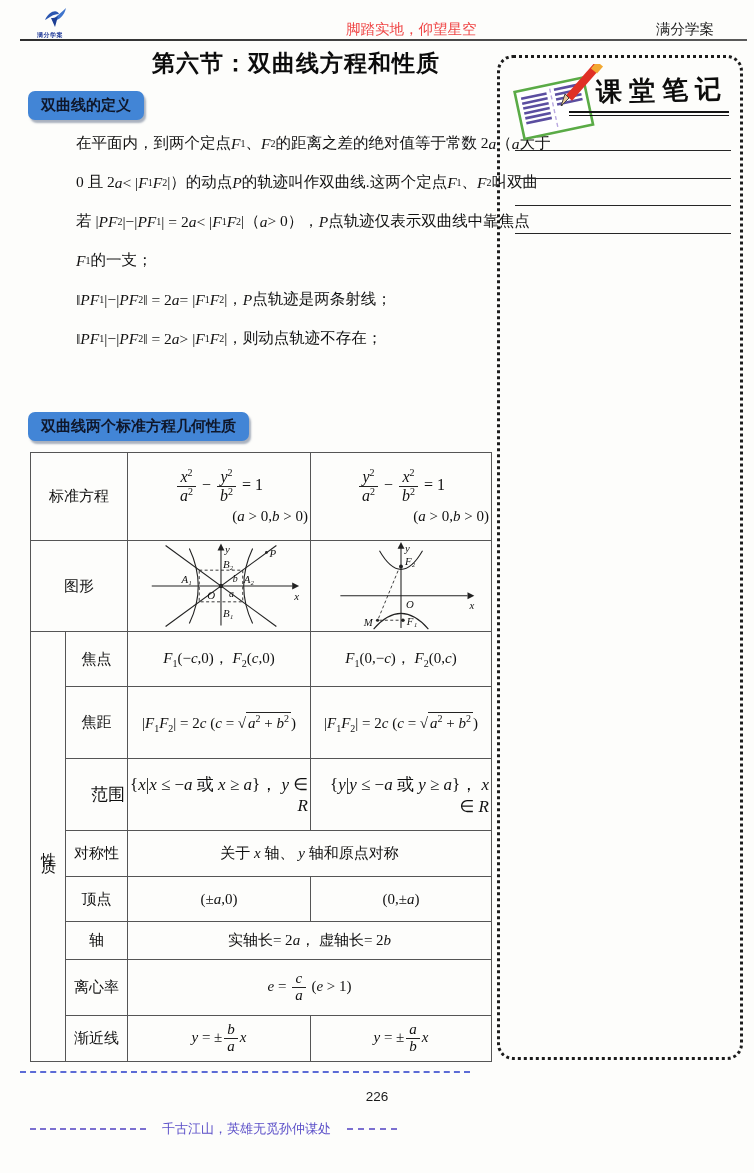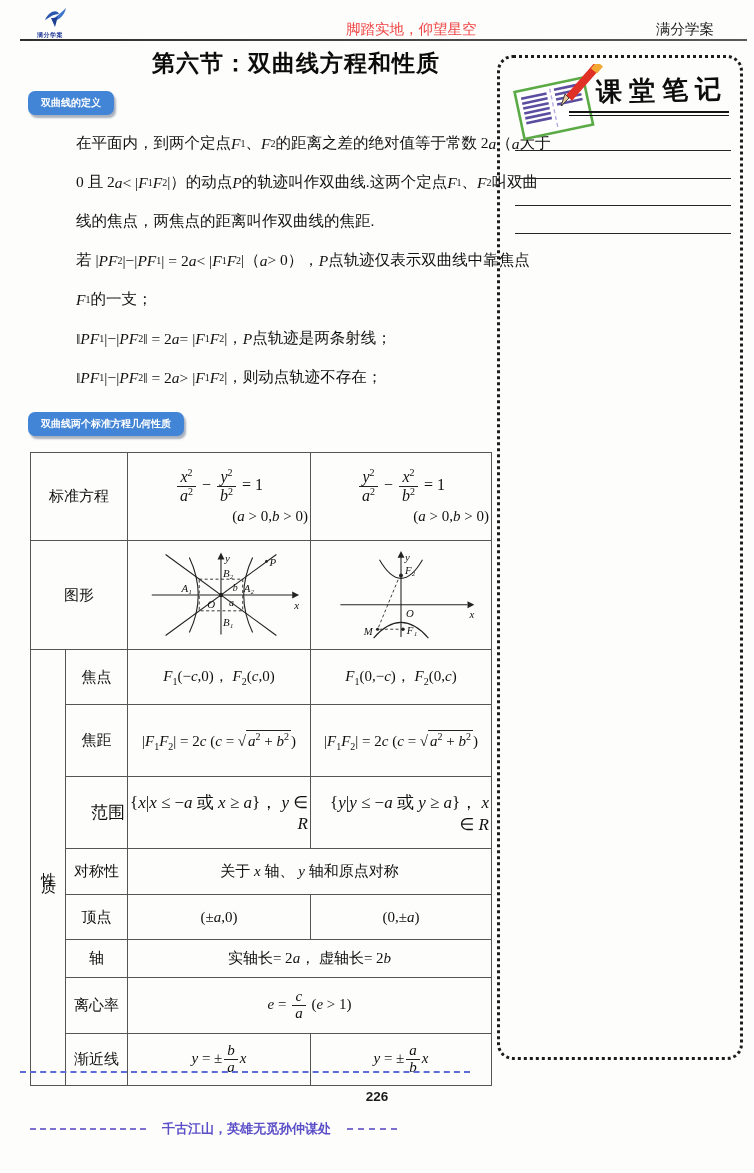--- a/index.html
+++ b/index.html
@@ -8,32 +8,32 @@
 
   
   .logo { position:absolute; left:42px; top:5px; }
   .logo-caption { position:absolute; left:37px; top:31px; font-size:6px; font-weight:bold; color:#27409c; font-family:"Liberation Sans", sans-serif; letter-spacing:.5px; }
   .motto { position:absolute; left:346px; top:20px; font-size:14.5px; color:#ef4444; }
   .brand { position:absolute; left:656px; top:20px; font-size:14.5px; color:#1d1d1d; }
   .header-rule { position:absolute; left:20px; top:39px; width:727px; height:2.2px; background:linear-gradient(90deg,#2e2e2e,#5a5a5a); }
 
   .page-title { position:absolute; left:152px; top:48px; font-size:23px; font-weight:bold; font-family:"Liberation Sans", sans-serif; letter-spacing:1px; color:#0c0c0c; }
 
-  .badge { position:absolute; background:#4285d6; border-radius:7px; padding:5px 13px; font-size:10px; font-weight:bold; color:#ffffff; font-family:"Liberation Sans", sans-serif; box-shadow:2px 3px 2px rgba(100,115,140,.55);text-align:center; }
+  .badge { position:absolute; background:#4285d6; border-radius:7px; padding:5px 13px; font-size:15px; font-weight:bold; color:#0f172a; font-family:"Liberation Sans", sans-serif; box-shadow:2px 3px 2px rgba(100,115,140,.55);text-align:center; }
   .badge-def { left:28px; top:91px; }
   .badge-props { left:28px; top:412px; }
 
   .definition { position:absolute; left:28px; top:124px; width:470px; font-size:15.5px;margin-left:48px; }
   .def-line { height:39px; display:flex; align-items:center; white-space:nowrap; }
   .def-line i { font-family:"Liberation Serif", serif; }
   sub, sup { font-size:10px; }
 
   
   .props-table { position:absolute; left:30px; top:452px; border-collapse:collapse; table-layout:fixed; text-align:center; color:#101010; }
-  .props-table td { border:1.3px solid #555; vertical-align:middle; font-size:15px; padding:9px 2px; overflow:hidden; }
+  .props-table td { border:1.3px solid #555; vertical-align:middle; font-size:15px; padding:0 2px; overflow:hidden; }
   .r-std td    { height:88px; }
   .r-graph td  { height:90px; }
   .r-foci td   { height:55px; }
   .r-focal td  { height:72px; }
   .r-range td  { height:72px; font-size:17px;text-align:right; }
   .r-sym td    { height:46px; }
   .r-vert td   { height:45px; }
   .r-axes td   { height:38px; }
   .r-ecc td    { height:56px; }
   .r-asym td   { height:46px; }
@@ -42,25 +42,25 @@
   .cond { font-size:15px; margin-top:3px;text-align:right; }
   .frac { display:inline-block; vertical-align:middle; text-align:center; line-height:1.05; margin:0 2px; }
   .frac > span { display:block; padding:0 3px; }
   .frac > span:first-child { border-bottom:1.2px solid #222; }
   .sqrt { display:inline-block; }
   .sqrt .ovl { display:inline-block; border-top:1.2px solid #222; padding:0 2px; }
   .diagram { display:block; margin:0 auto; }
 
   
   .table-sep { position:absolute; left:20px; top:1071px; width:450px; border-top:2.5px dashed #5c6bd6; }
-  .page-num { position:absolute; left:0; top:1089px; width:754px; text-align:center; font-size:13.5px; font-family:"Liberation Sans", sans-serif; color:#1a1a1a;font-weight:bold; }
+  .page-num { position:absolute; left:0; top:1089px; width:754px; text-align:center; font-size:13.5px; font-family:"Liberation Sans", sans-serif; color:#1a1a1a; }
   .footer-row { position:absolute; left:30px; top:1120px; display:flex; align-items:center; gap:16px; }
   .fdash-long  { width:116px; border-top:2.2px dashed #7b6fd0; }
   .fdash-short { width:50px;  border-top:2.2px dashed #7b6fd0; }
-  .footer-quote { font-size:13px; color:#5b4fc8; font-family:"Liberation Sans", sans-serif;font-weight:bold; }
+  .footer-quote { font-size:13px; color:#5b4fc8; font-family:"Liberation Sans", sans-serif; }
 
   
   .notes { position:absolute; left:497px; top:55px; width:246px; height:1005px; border:3.2px dotted #1c1c1c; border-radius:16px; }
   .notes-illustration { position:absolute; left:5px; top:6px; }
   .notes-title { position:absolute; right:12px; top:15px; font-size:26px; font-weight:bold; letter-spacing:7px; color:#0d0d0d; transform:rotate(-1.5deg); font-family:"Liberation Serif", serif; }
   .notes-title-underline { position:absolute; right:11px; top:53px; width:160px; height:5px; border-top:2px solid #141414; border-bottom:1.4px solid #141414; }
   .note-line { position:absolute; left:15px; width:216px; border-top:1.7px solid #262626; }
   .nl1{top:92px} .nl2{top:120px} .nl3{top:147px} .nl4{top:175px}
 </style>
 </head>
@@ -76,21 +76,20 @@
 <div class="brand">满分学案</div>
 <div class="header-rule"></div>
 
 <div class="page-title">第六节：双曲线方程和性质</div>
 
 <div class="badge badge-def">双曲线的定义</div>
 
 <div class="definition">
   <div class="def-line">在平面内，到两个定点 <i>F</i><sub>1</sub>、 <i>F</i><sub>2</sub> 的距离之差的绝对值等于常数 2<i>a</i>（<i>a</i> 大于</div>
   <div class="def-line">0 且 2<i>a</i> &lt; |<i>F</i><sub>1</sub><i>F</i><sub>2</sub>|）的动点 <i>P</i> 的轨迹叫作双曲线.这两个定点 <i>F</i><sub>1</sub>、 <i>F</i><sub>2</sub> 叫双曲</div>
-  <div class="def-line">线的焦点，两焦点的距离叫作双曲线的焦距.</div>
   <div class="def-line">若 |<i>PF</i><sub>2</sub>|−|<i>PF</i><sub>1</sub>| = 2<i>a</i> &lt; |<i>F</i><sub>1</sub><i>F</i><sub>2</sub>|（<i>a</i> &gt; 0）， <i>P</i> 点轨迹仅表示双曲线中靠焦点</div>
   <div class="def-line"><i>F</i><sub>1</sub> 的一支；</div>
   <div class="def-line">‖<i>PF</i><sub>1</sub>|−|<i>PF</i><sub>2</sub>‖ = 2<i>a</i> = |<i>F</i><sub>1</sub><i>F</i><sub>2</sub>|， <i>P</i> 点轨迹是两条射线；</div>
   <div class="def-line">‖<i>PF</i><sub>1</sub>|−|<i>PF</i><sub>2</sub>‖ = 2<i>a</i> &gt; |<i>F</i><sub>1</sub><i>F</i><sub>2</sub>|，则动点轨迹不存在；</div>
 </div>
 
 <div class="badge badge-props">双曲线两个标准方程几何性质</div>
 
 <table class="props-table">
   <colgroup>

